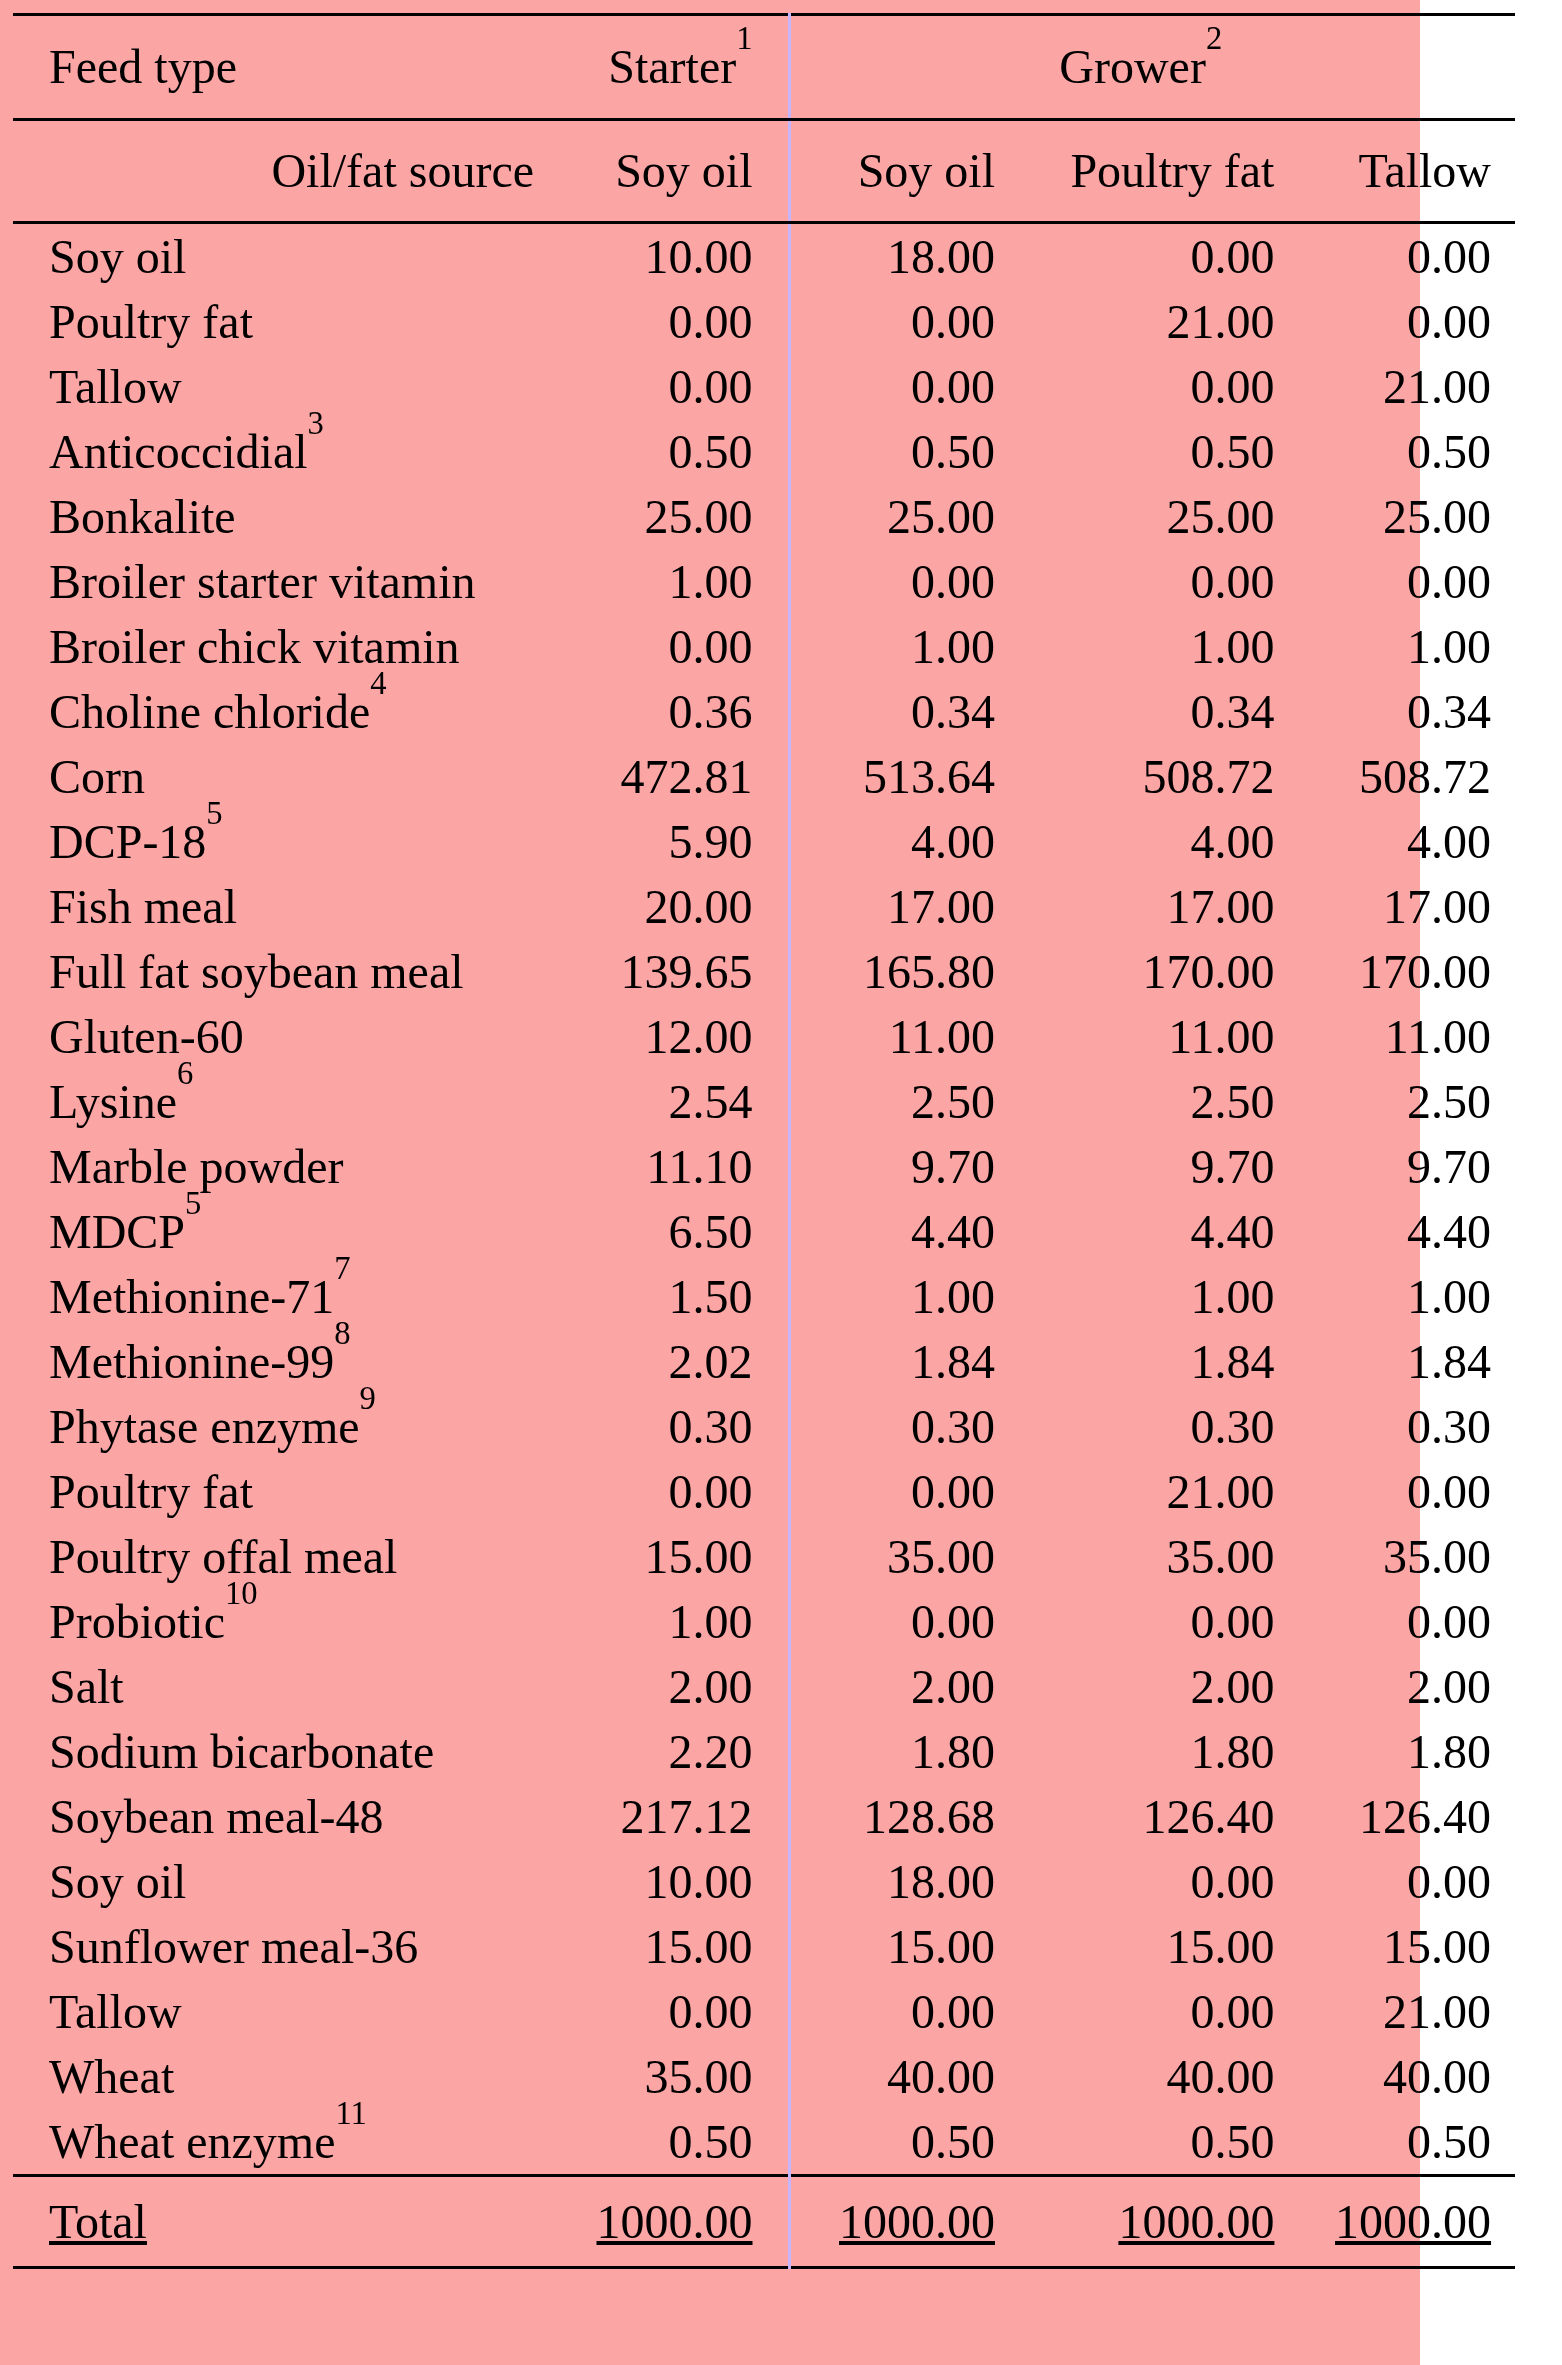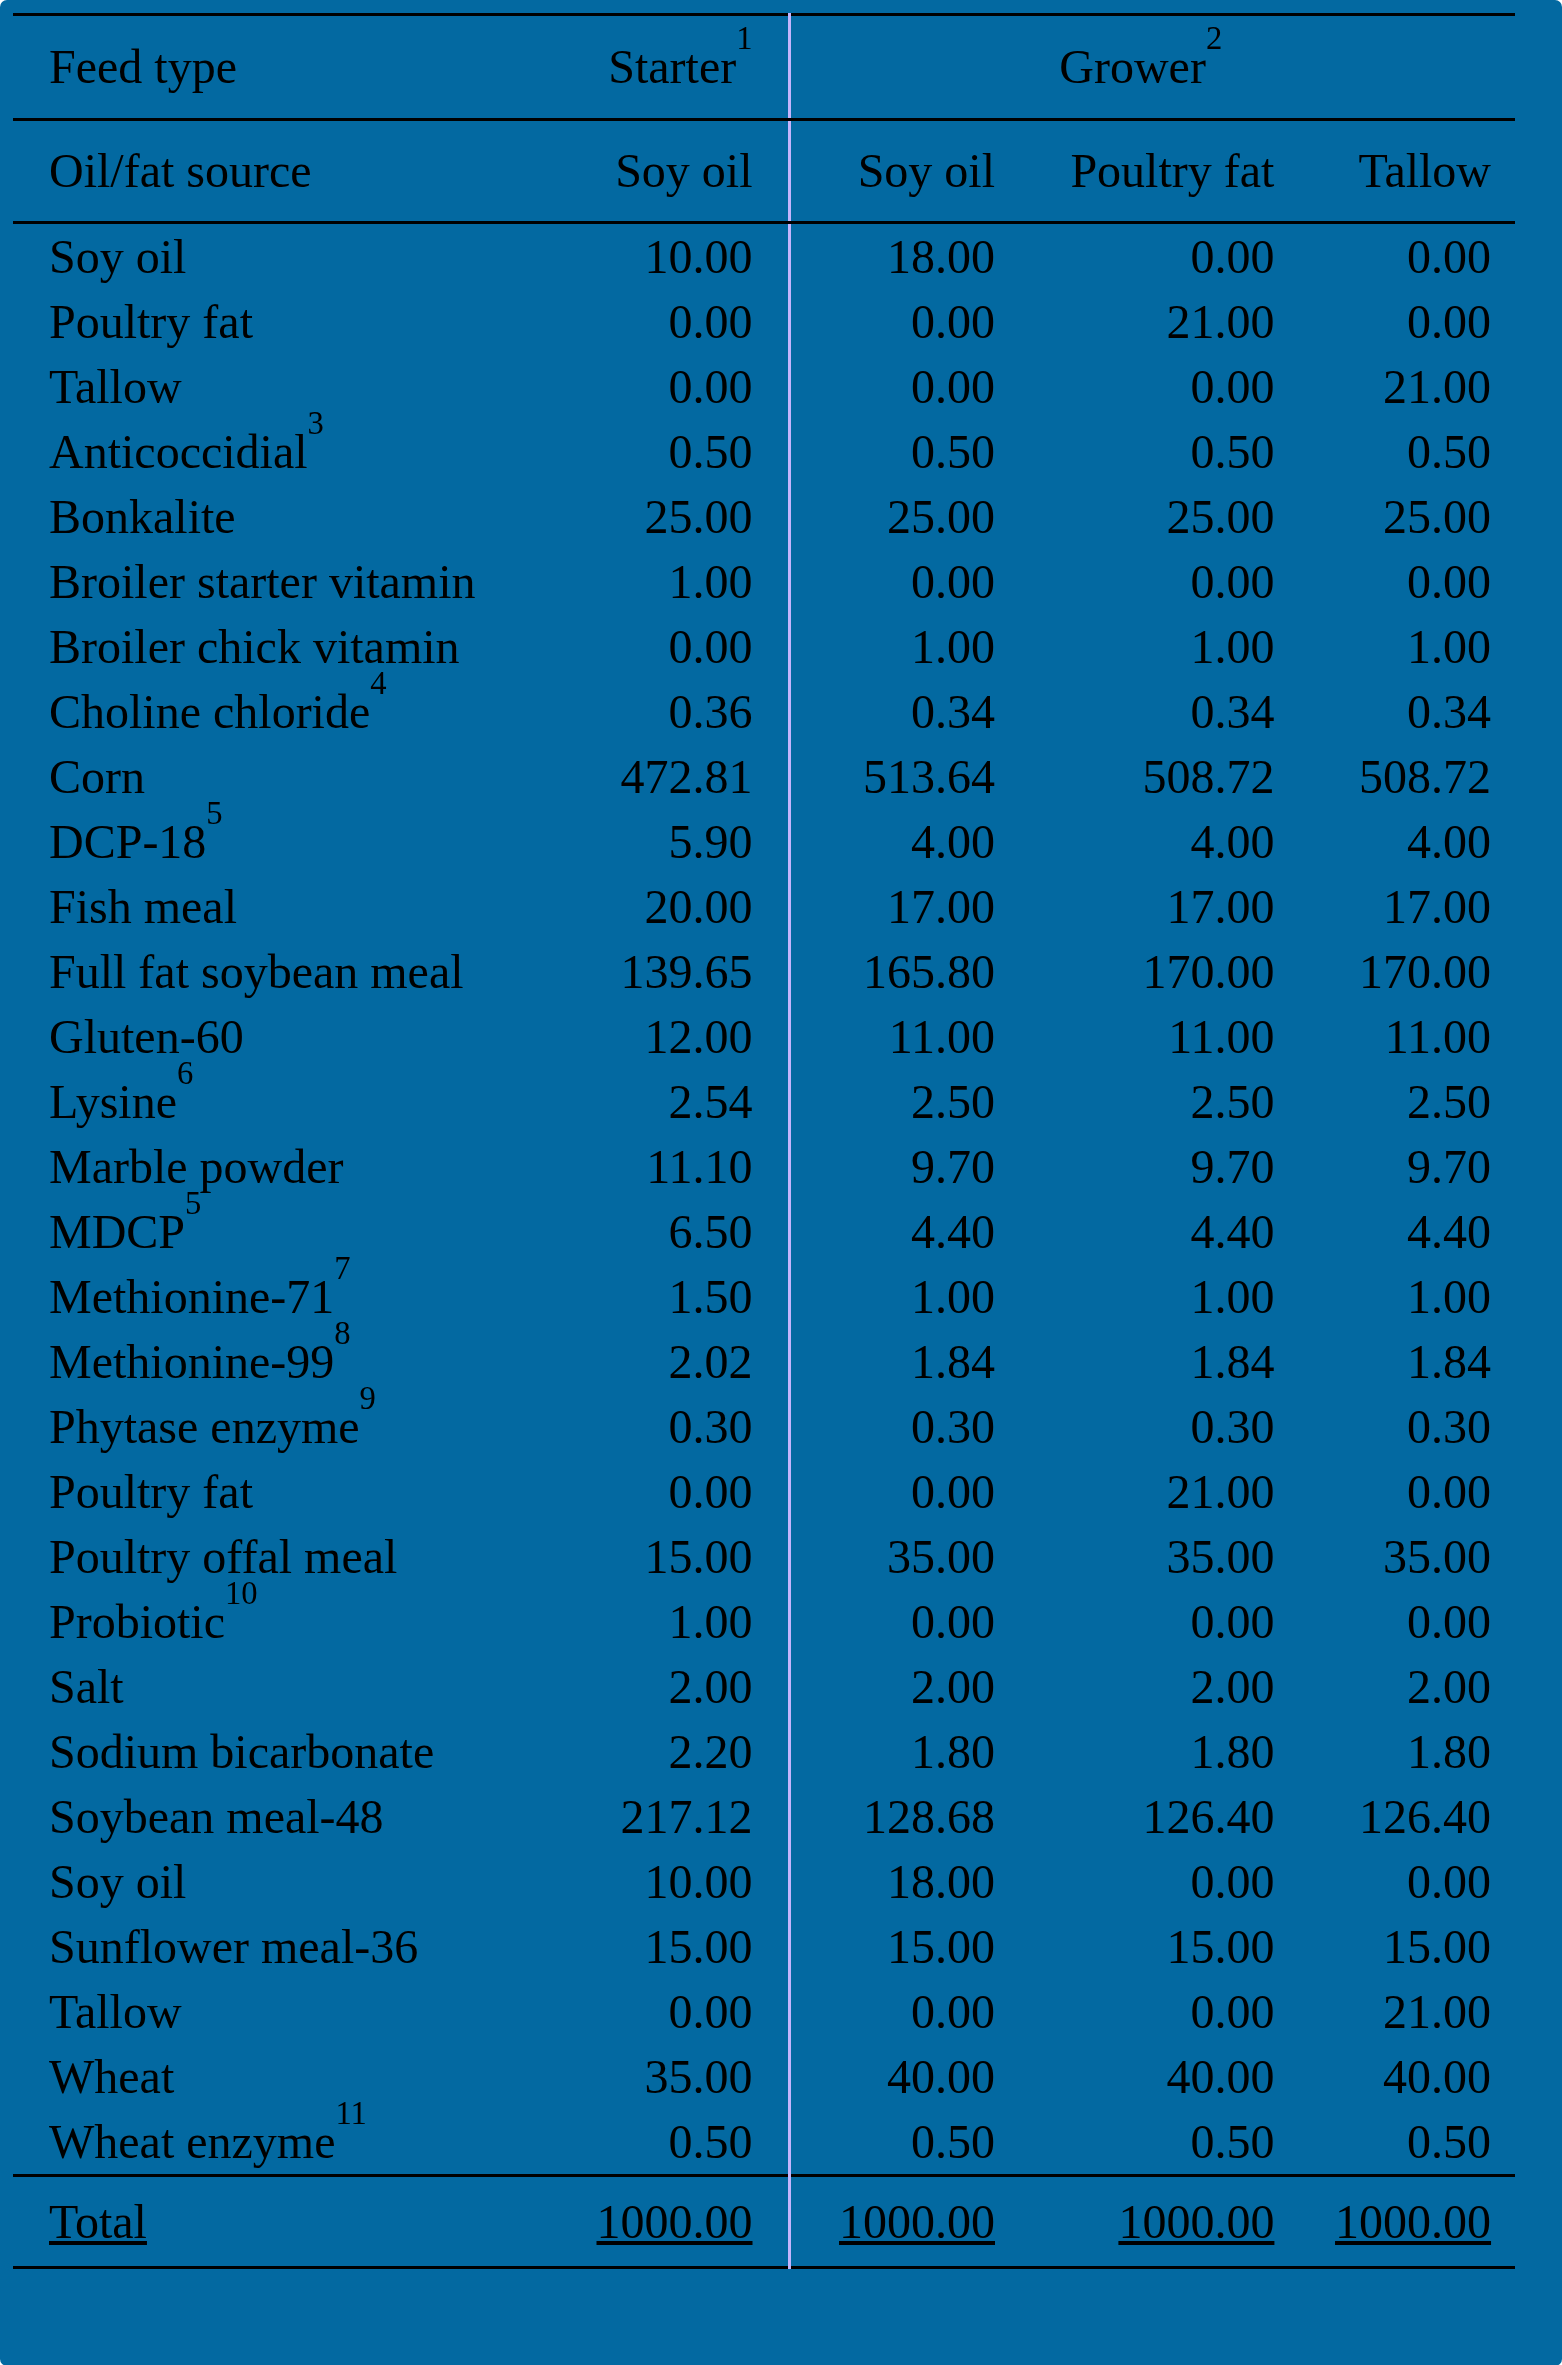--- a/index.html
+++ b/index.html
@@ -2,26 +2,25 @@
 <html style="font-size:12px"><head>
 <meta charset="utf-8">
 <style>
   html, body {
     margin: 0;
     padding: 0;
     background: #ffffff;
   }
   .page {
     position: relative;
-    width: 1562px;
+    width: 1420px;
     height: 2366px;
-    background: #0369a1;
+    background: #fca5a5;
     font-family: "Liberation Serif", "DejaVu Serif", serif;
     color: #000000;
-    border-radius: 7px;
   }
   table.feed {
     position: absolute;
     left: 13px;
     top: 13px;
     width: 1502px;
     border-collapse: collapse;
     table-layout: fixed;
     font-size: 48px;
     line-height: 1;
@@ -43,21 +42,21 @@
   .label {
     text-align: left;
     padding-left: 36px;
   }
   .num { text-align: right; }
   .c2cell { padding-right: 35px; border-right: 3px solid #c4b5fd; }
   .c3cell { padding-right: 6px; }
   .c4cell { padding-right: 13.6px; }
   .c5cell { padding-right: 24px; }
   thead tr.h1 th { height: 102px; border-bottom: 3.8px solid #000; }
-  thead tr.h2 th { height: 100px; border-bottom: 3.8px solid #000; }
+  thead tr.h2 th { height: 100px; border-bottom: 3.8px solid #000; text-align: right; }
   tbody td { height: 65px; }
   tfoot td { height: 89px; border-top: 3.8px solid #000; text-decoration: underline; }
   .grower-head { text-align: center; padding-right: 24px; margin-left: 44px; }
   sup.supmark {
     font-size: 0.68em;
     line-height: 0;
     position: relative;
     top: -0.52em;
     letter-spacing: 0;
   }

